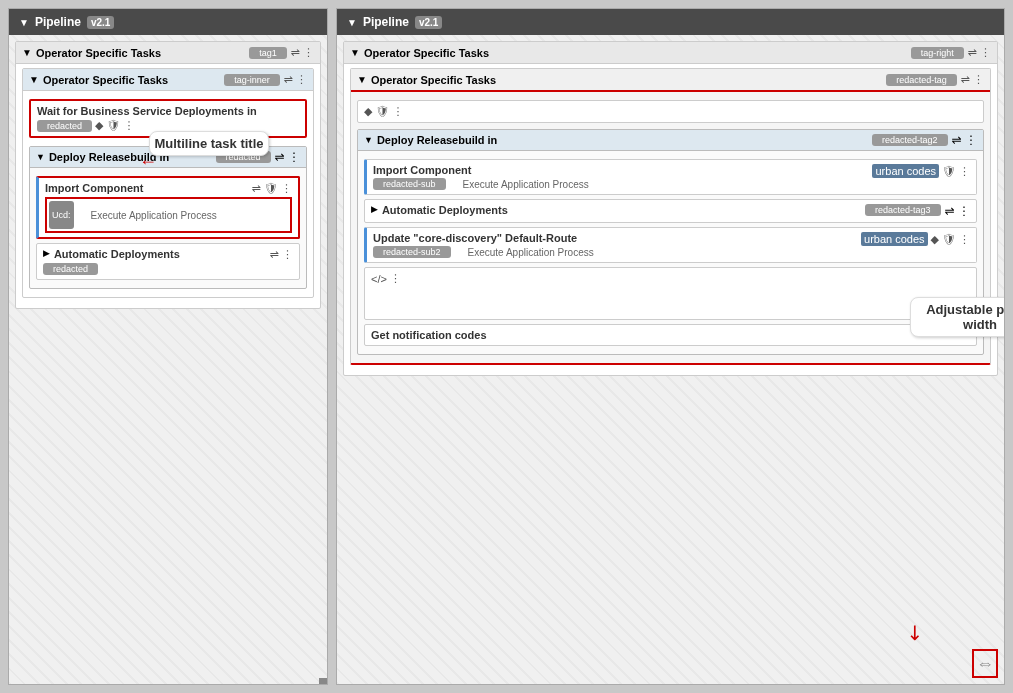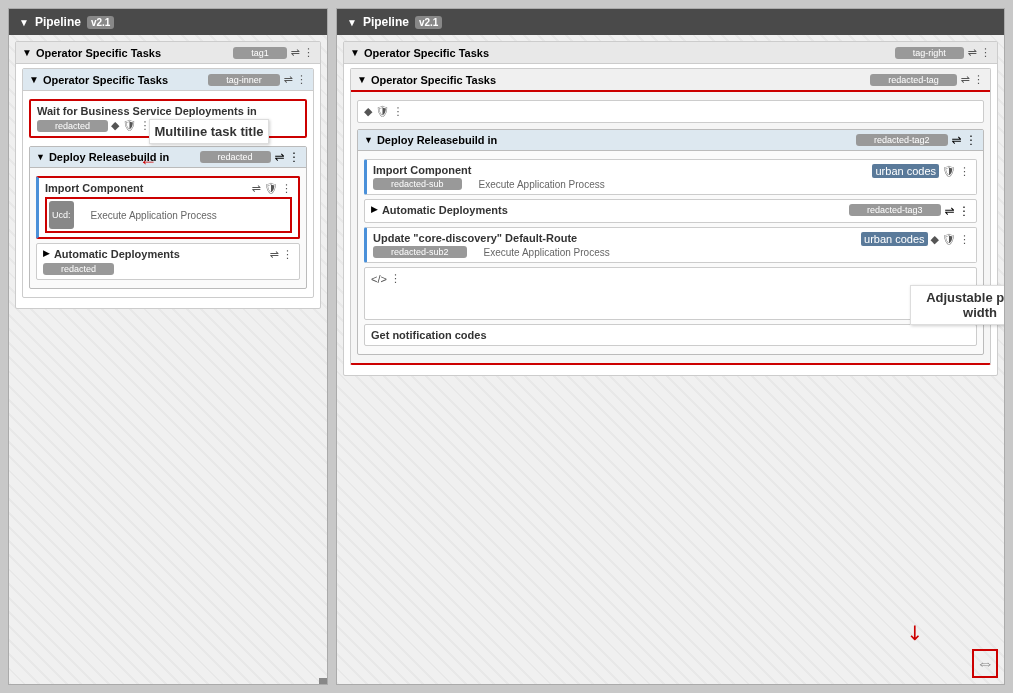--- a/index.html
+++ b/index.html
@@ -132,21 +132,21 @@
       align-items: center;
       gap: 3px;
       color: #555;
       font-size: 11px;
     }
 
     .tag-small {
       background: #999;
       color: #fff;
       border-radius: 3px;
-      padding: 1px 18px;
+      padding: 1px 10px;
       font-size: 9px;
     }
 
     .subsection {
       border: 1px solid #bbb;
       margin: 4px 0;
       border-radius: 2px;
       background: #fafafa;
     }
 
@@ -163,28 +163,29 @@
       flex: 1;
       font-size: 11px;
       font-weight: bold;
     }
 
     .subsection-body { padding: 4px 6px; }
 
     .annotation-box {
       background: #fff;
       border: 1px solid #ddd;
-      border-radius: 0;
+      border-radius: 8px;
       padding: 4px 0;
       font-size: 13px;
       font-weight: bold;
       color: #333;
       text-align: center;
       box-shadow: 1px 1px 3px rgba(0,0,0,0.2);
       position: absolute;
+      margin-top: 12px;
     }
 
     
     .left-panel { max-width: 320px; }
 
     
     .right-panel { flex: 2; }
 
     .task-card.blue-left-border {
       border-left: 3px solid #4a90d9;

